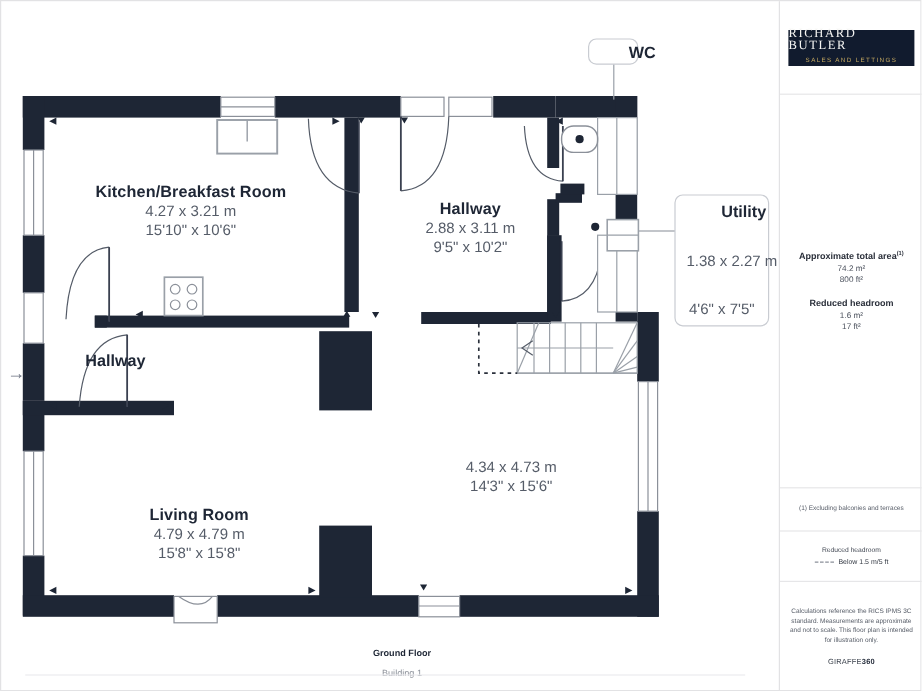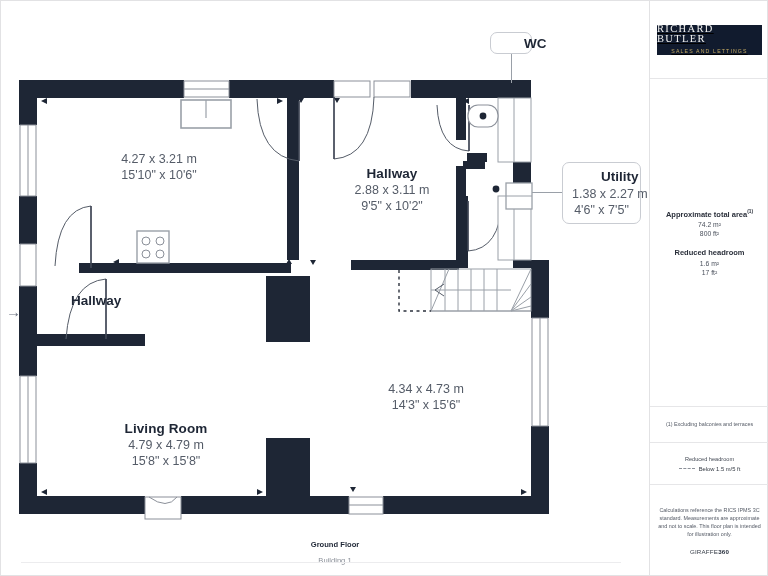--- a/index.html
+++ b/index.html
@@ -48,34 +48,34 @@
     background:#fff;
     border:1px solid #c9ccd2;
     border-radius:7px;
     text-align:center;
     line-height:1.3;
     padding:5px 9px;
     box-sizing:border-box;
     white-space:nowrap;
   }
   .callout .rname{font-size:13.5px;font-weight:bold;color:#1e2635;margin-left:29px;}
-  .callout .rdim{font-size:12.5px;color:#555c68;}
+  .callout .rdim{font-size:12.5px;color:#555c68;margin-top:24px;}
 
   
   .sidebar{
     position:absolute;left:648px;top:0;width:120px;height:576px;
     border-left:1px solid #e2e2e4;
     box-sizing:border-box;
   }
   .sb-cell{
     border-bottom:1px solid #e6e6e8;
     box-sizing:border-box;
     padding:6px 7px;
   }
-  .sb-logo-cell{height:78px;display:flex;align-items:center;justify-content:center;text-decoration:underline;}
+  .sb-logo-cell{height:78px;display:flex;align-items:center;justify-content:center;}
   .logo{
     background:#111b2e;
     width:106px;height:30px;
     display:flex;flex-direction:column;align-items:center;justify-content:center;
     box-sizing:border-box;
     padding:2px 0 3px;
   }
   .logo .l1{
     color:#f4f4f2;font-size:10.5px;letter-spacing:1.35px;
     font-family:"Liberation Serif", serif;line-height:1;
@@ -312,20 +312,21 @@
         <polygon points="262,491 256,488 256,494"></polygon>
         <polygon points="352,491 349,486 355,486"></polygon>
         <polygon points="526,491 520,488 520,494"></polygon>
         <polygon points="462,264 459,259 465,259"></polygon>
         <polygon points="312,264 309,259 315,259"></polygon>
       </g>
 
     </svg>
 
     <div class="room" style="left:78px;top:150px;width:160px;">
+      <div class="rname">Kitchen/Breakfast Room</div>
       <div class="rdim">4.27 x 3.21 m</div>
       <div class="rdim">15'10" x 10'6"</div>
     </div>
 
     <div class="room" style="left:328px;top:164px;width:126px;">
       <div class="rname">Hallway</div>
       <div class="rdim">2.88 x 3.11 m</div>
       <div class="rdim">9'5" x 10'2"</div>
     </div>
 

